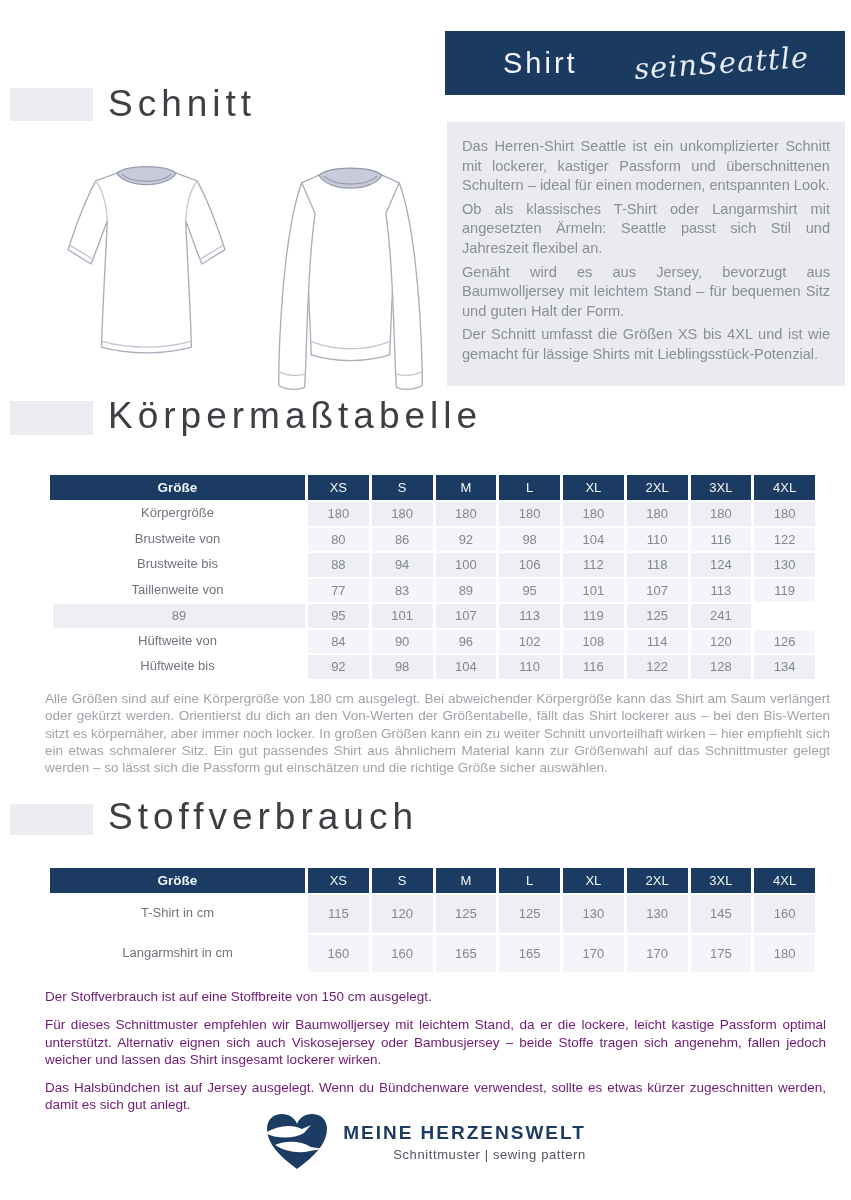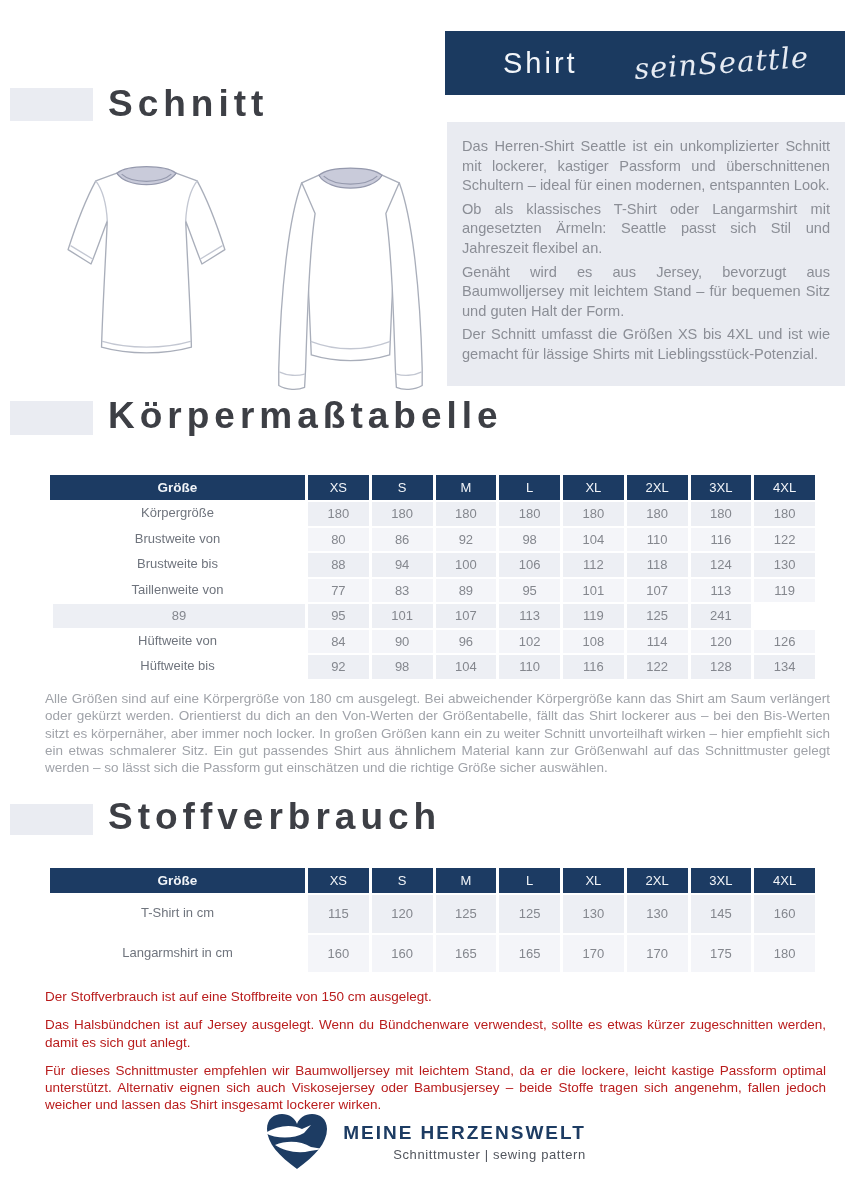--- a/index.html
+++ b/index.html
@@ -12,21 +12,21 @@
              padding:0 36px 0 58px;box-sizing:border-box;}
   .product{color:#f3f6fa;font-size:29px;font-weight:500;letter-spacing:3px;}
   .script{color:#e6ebf3;font-family:"DejaVu Serif",serif;font-style:italic;font-size:29px;
           letter-spacing:1px;transform:rotate(-4deg);}
 
   
   .swatch{position:absolute;left:10px;width:83px;background:#eaecf2;}
   .sw1{top:88px;height:33px;}
   .sw2{top:401px;height:34px;}
   .sw3{top:804px;height:31px;}
-  .hd{position:absolute;left:108px;margin:0;font-weight:700;color:#3d3f45;
+  .hd{position:absolute;left:108px;margin:0;font-weight:400;color:#3d3f45;
       font-size:37px;letter-spacing:5px;line-height:1;}
   .hd1{top:85px;}
   .hd2{top:397px;}
   .hd3{top:798px;}
 
   
   .drawings{position:absolute;left:48px;top:156px;width:400px;height:238px;display:flex;gap:8px;}
   .drawings svg{flex:0 0 auto;}
 
   
@@ -51,21 +51,21 @@
   .t-cell.t-rowlabel{background:#fff;color:#6f747d;}
   .t-val{border-left:3px solid #fff;border-top:2px solid #fff;color:#84878e;}
   .t-row.odd .t-val{background:#edeff4;}
   .t-row.even .t-val{background:#f4f5f9;}
 
   
   .note{position:absolute;left:45px;width:785px;color:#a0a3a9;font-size:13.5px;
         line-height:17.3px;text-align:justify;margin:0;}
   .size-note{top:690px;}
   .fabric-notes{position:absolute;left:45px;top:988px;width:785px;}
-  .fabric-notes p{color:#b91c1c;font-size:13.5px;line-height:17.3px;text-align:justify;
+  .fabric-notes p{color:#701a75;font-size:13.5px;line-height:17.3px;text-align:justify;
                   margin:0 4px 11px 0;}
 
   
   .footer{position:absolute;left:0;top:1112px;width:851px;display:flex;
           align-items:center;justify-content:center;gap:14px;}
   .fb-text{display:flex;flex-direction:column;align-items:flex-end;}
   .brand{color:#1d3c63;font-size:19px;font-weight:600;letter-spacing:2px;}
   .tagline{color:#51555d;font-size:13px;letter-spacing:0.6px;margin-top:3px;}
 </style>
 </head>
@@ -255,22 +255,22 @@
         <div class="t-cell t-val">165</div>
         <div class="t-cell t-val">170</div>
         <div class="t-cell t-val">170</div>
         <div class="t-cell t-val">175</div>
         <div class="t-cell t-val">180</div>
       </div>
     </div>
 
   <div class="fabric-notes">
     <p>Der Stoffverbrauch ist auf eine Stoffbreite von 150 cm ausgelegt.</p>
+    <p>Für dieses Schnittmuster empfehlen wir Baumwolljersey mit leichtem Stand, da er die lockere, leicht kastige Passform optimal unterstützt. Alternativ eignen sich auch Viskosejersey oder Bambusjersey – beide Stoffe tragen sich angenehm, fallen jedoch weicher und lassen das Shirt insgesamt lockerer wirken.</p>
     <p>Das Halsbündchen ist auf Jersey ausgelegt. Wenn du Bündchenware verwendest, sollte es etwas kürzer zugeschnitten werden, damit es sich gut anlegt.</p>
-    <p>Für dieses Schnittmuster empfehlen wir Baumwolljersey mit leichtem Stand, da er die lockere, leicht kastige Passform optimal unterstützt. Alternativ eignen sich auch Viskosejersey oder Bambusjersey – beide Stoffe tragen sich angenehm, fallen jedoch weicher und lassen das Shirt insgesamt lockerer wirken.</p>
   </div>
 
   <div class="footer">
     <svg width="64" height="60" viewBox="0 0 64 60">
       <path d="M32 57 C14 44 2 31 2 17 C2 7 9 2 17 2 C24 2 30 6 32 12 C34 6 40 2 47 2 C55 2 62 7 62 17 C62 31 50 44 32 57 Z" fill="#1d3c63"></path>
       <path d="M0 21 C13 13 27 12 37 17 L46 13 L39 21 C29 27 11 27 0 21 Z" fill="#ffffff"></path>
       <path d="M10 33 C22 28 36 29 46 35 L58 37 L45 39 C33 42 19 39 10 33 Z" fill="#ffffff"></path>
     </svg>
     <div class="fb-text">
       <div class="brand">MEINE HERZENSWELT</div>

